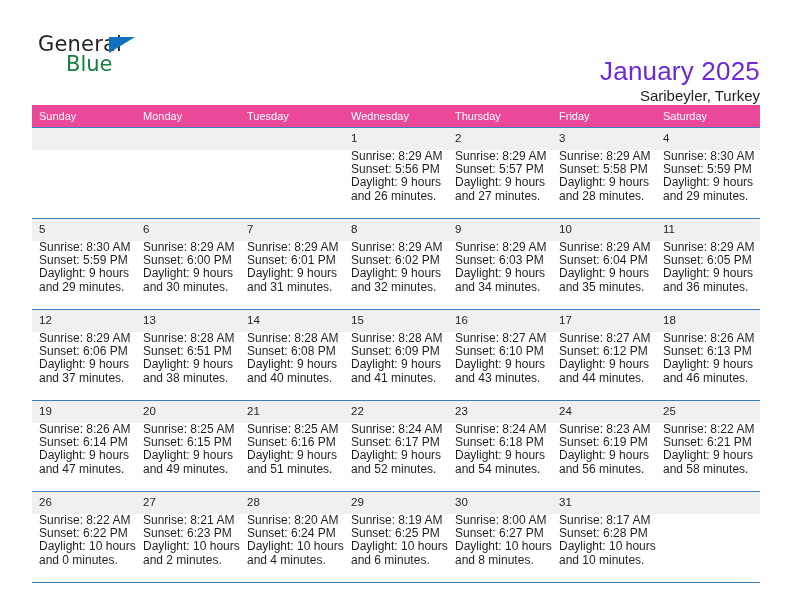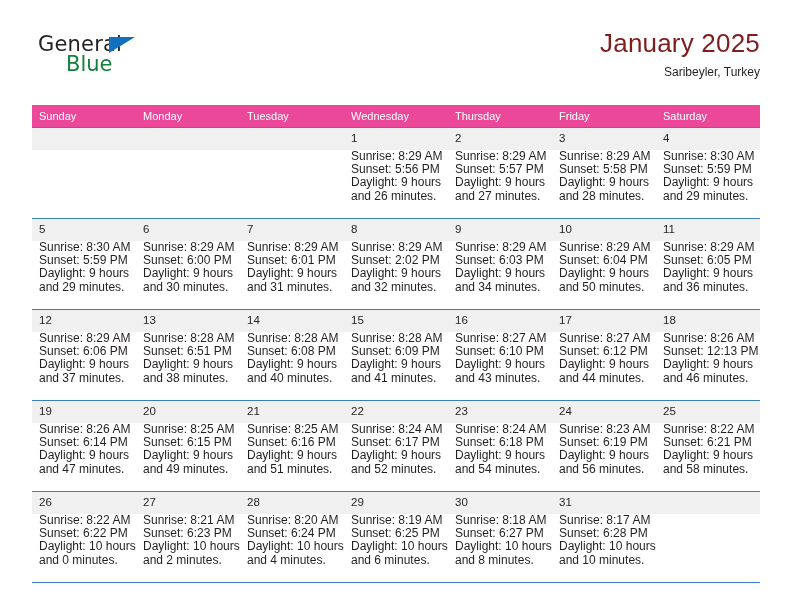--- a/index.html
+++ b/index.html
@@ -68,29 +68,29 @@
 
   .title-block {
     position: absolute;
     right: 0;
     top: 0;
     text-align: right;
   }
   .cal-title {
     font-size: 26px;
     font-weight: normal;
-    color: #7f1d1d;
+    color: #6d28d9;
     line-height: 1.18;
     letter-spacing: .2px;
     font-family: "Liberation Sans", sans-serif;
+    margin-top: 28px;
   }
   .cal-subtitle {
-    font-size: 12px;
+    font-size: 15px;
     color: #231f20;
-    margin-top: 6px;
     line-height: 1.2;
   }
 
   
   .calendar {
     position: absolute;
     left: 32px;
     top: 105px;
     width: 728px;
     border-collapse: collapse;
@@ -253,41 +253,41 @@
               <div>Sunrise: 8:29 AM</div>
               <div>Sunset: 6:01 PM</div>
               <div>Daylight: 9 hours</div>
               <div>and 31 minutes.</div>
             </div>
           </td>
           <td class="">
             <span class="daynum">8</span>
             <div class="detail">
               <div>Sunrise: 8:29 AM</div>
-              <div>Sunset: 2:02 PM</div>
+              <div>Sunset: 6:02 PM</div>
               <div>Daylight: 9 hours</div>
               <div>and 32 minutes.</div>
             </div>
           </td>
           <td class="">
             <span class="daynum">9</span>
             <div class="detail">
               <div>Sunrise: 8:29 AM</div>
               <div>Sunset: 6:03 PM</div>
               <div>Daylight: 9 hours</div>
               <div>and 34 minutes.</div>
             </div>
           </td>
           <td class="">
             <span class="daynum">10</span>
             <div class="detail">
               <div>Sunrise: 8:29 AM</div>
               <div>Sunset: 6:04 PM</div>
               <div>Daylight: 9 hours</div>
-              <div>and 50 minutes.</div>
+              <div>and 35 minutes.</div>
             </div>
           </td>
           <td class="">
             <span class="daynum">11</span>
             <div class="detail">
               <div>Sunrise: 8:29 AM</div>
               <div>Sunset: 6:05 PM</div>
               <div>Daylight: 9 hours</div>
               <div>and 36 minutes.</div>
             </div>
@@ -345,21 +345,21 @@
               <div>Sunrise: 8:27 AM</div>
               <div>Sunset: 6:12 PM</div>
               <div>Daylight: 9 hours</div>
               <div>and 44 minutes.</div>
             </div>
           </td>
           <td class="">
             <span class="daynum">18</span>
             <div class="detail">
               <div>Sunrise: 8:26 AM</div>
-              <div>Sunset: 12:13 PM</div>
+              <div>Sunset: 6:13 PM</div>
               <div>Daylight: 9 hours</div>
               <div>and 46 minutes.</div>
             </div>
           </td>
         </tr>
         <tr class="week">
           <td class="">
             <span class="daynum">19</span>
             <div class="detail">
               <div>Sunrise: 8:26 AM</div>
@@ -456,21 +456,21 @@
             <div class="detail">
               <div>Sunrise: 8:19 AM</div>
               <div>Sunset: 6:25 PM</div>
               <div>Daylight: 10 hours</div>
               <div>and 6 minutes.</div>
             </div>
           </td>
           <td class="">
             <span class="daynum">30</span>
             <div class="detail">
-              <div>Sunrise: 8:18 AM</div>
+              <div>Sunrise: 8:00 AM</div>
               <div>Sunset: 6:27 PM</div>
               <div>Daylight: 10 hours</div>
               <div>and 8 minutes.</div>
             </div>
           </td>
           <td class="">
             <span class="daynum">31</span>
             <div class="detail">
               <div>Sunrise: 8:17 AM</div>
               <div>Sunset: 6:28 PM</div>

